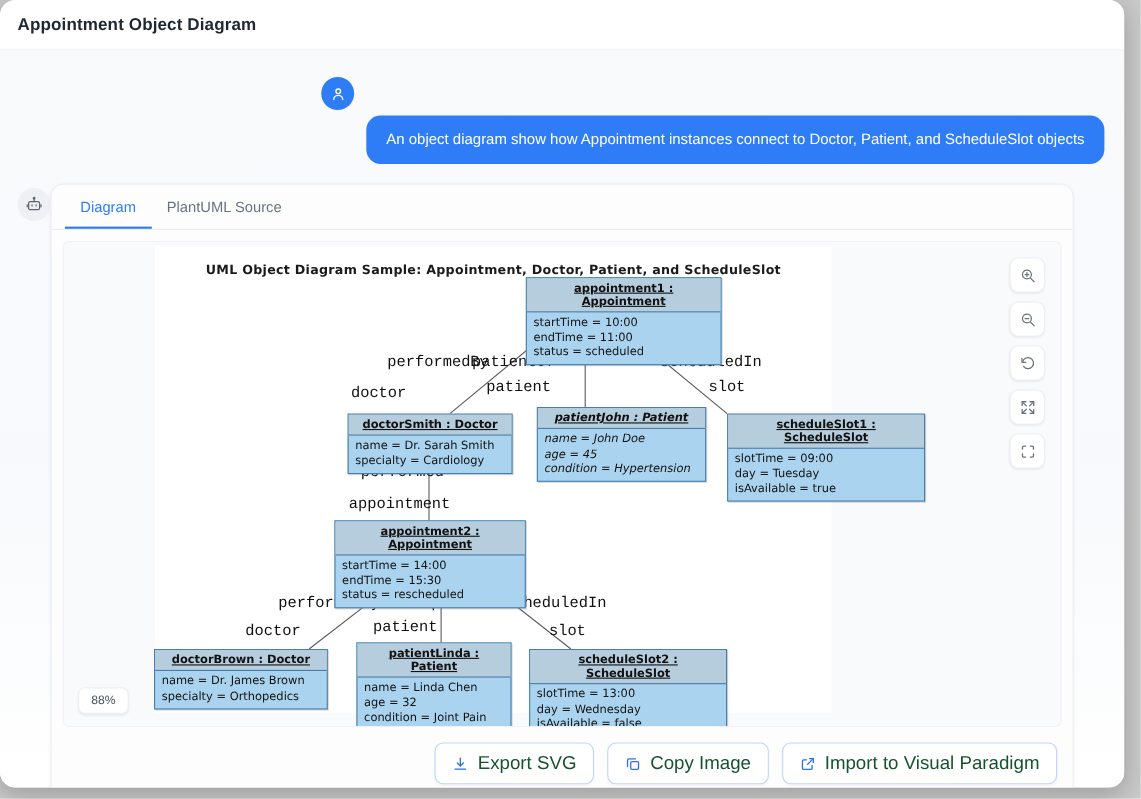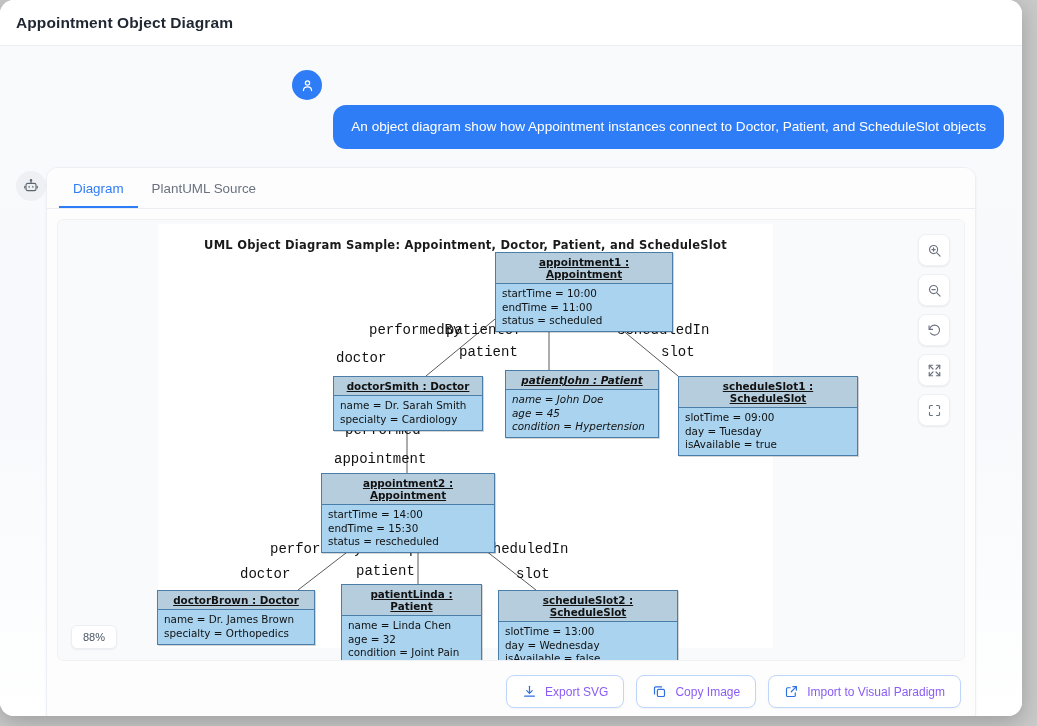--- a/index.html
+++ b/index.html
@@ -62,21 +62,20 @@
   .tab.active{color:#2f7df6;border-bottom-color:#2f7df6;font-weight:400;}
 
   
   .pane{
     position:relative;height:440px;background:#f9fafc;
     border:1px solid #f0f1f4;margin:10px;border-radius:6px;overflow:hidden;
   }
   .canvas{
     position:absolute;left:83px;top:4px;width:615px;height:424px;
     background:#ffffff;
-    margin-left:17px;
   }
   .diag-title{
     position:absolute;left:0;right:0;top:14px;text-align:center;
     font-size:11.5px;font-weight:bold;color:#1a1a1a;letter-spacing:.25px;
     font-family:"DejaVu Sans",sans-serif;
   }
 
   
   .links{position:absolute;left:0;top:0;width:615px;height:424px;pointer-events:none;}
   .links line{stroke:#5a5a5a;stroke-width:1;}
@@ -110,22 +109,22 @@
   .zoom-badge{
     position:absolute;left:13px;bottom:11px;background:#ffffff;
     border:1px solid #eceef1;border-radius:6px;padding:5px 11px;
     font-size:11px;color:#4b5563;box-shadow:0 1px 2px rgba(16,24,40,.06);
   }
 
   
   .actions{display:flex;justify-content:flex-end;gap:12px;padding:4px 14px 16px 14px;}
   .btn{
     display:flex;align-items:center;gap:8px;
-    border:1px solid #bfd6fb;background:#ffffff;color:#8b5cf6;
-    border-radius:8px;padding:8px 15px;font-size:12px;cursor:pointer;
+    border:1px solid #bfd6fb;background:#ffffff;color:#14532d;
+    border-radius:8px;padding:8px 15px;font-size:17px;cursor:pointer;
     box-shadow:0 1px 2px rgba(16,24,40,.04);
   }
 </style>
 </head>
 <body>
 
 <div class="window">
 
   <div class="titlebar">
     <div class="title">Appointment Object Diagram</div>

